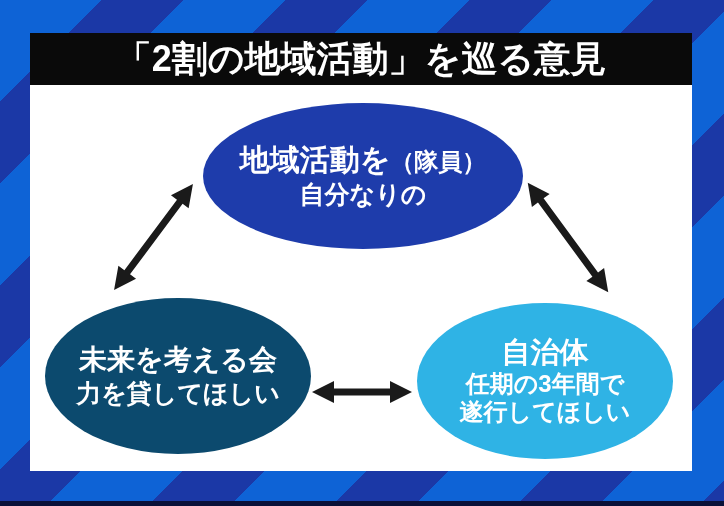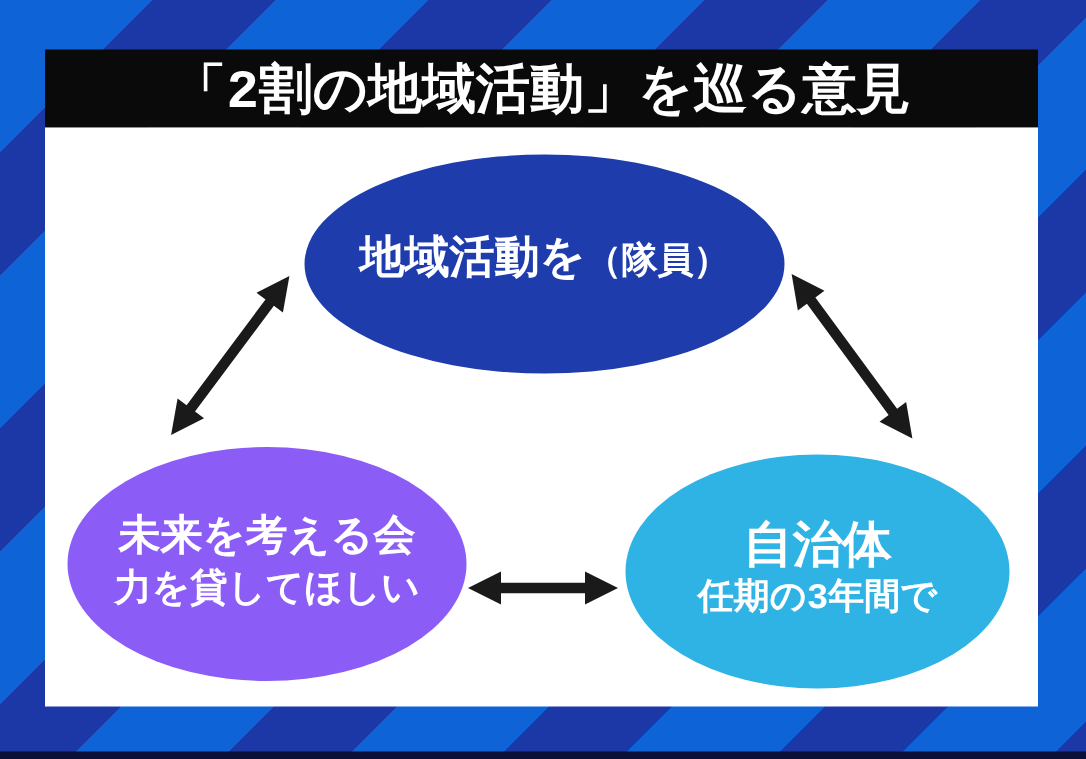--- a/index.html
+++ b/index.html
@@ -11,21 +11,20 @@
   .frame {
     position: relative;
     width: 724px;
     height: 506px;
     overflow: hidden;
     background: repeating-linear-gradient(
       135deg,
       #0e63d6 0px, #0e63d6 72px,
       #1b38a6 72px, #1b38a6 130px
     );
-    font-family: Liberation Mono, monospace;
   }
   .bottom-bar {
     position: absolute;
     left: 0; bottom: 0;
     width: 724px; height: 5px;
     background: #0a1038;
   }
   .title-bar {
     position: absolute;
     left: 30px; top: 33px;
@@ -60,21 +59,21 @@
     font-weight: 900;
   }
   .node-yagyu {
     left: 173px; top: 18px;
     width: 320px; height: 146px;
     background: #1e3cab;
   }
   .node-mirai {
     left: 15px; top: 213px;
     width: 266px; height: 156px;
-    background: #8b5cf6;
+    background: #0c4a6e;
   }
   .node-muni {
     left: 387px; top: 218px;
     width: 256px; height: 156px;
     background: #2fb3e5;
   }
   .node-heading {
     font-size: 30px;
     line-height: 1.15;
     white-space: nowrap;
@@ -82,21 +81,21 @@
   }
   .node-heading .suffix {
     font-size: 24px;
   }
   .node-line {
     font-size: 25px;
     line-height: 1.18;
     white-space: nowrap;
   }
   .node-mirai .node-heading { font-size: 28px; }
-  .node-muni  .node-heading { font-size: 33px; margin-bottom: 1px; }
+  .node-muni  .node-heading { font-size: 29px; margin-bottom: 1px; }
   .node-muni  .node-line    { font-size: 24px; }
   .arrow-layer {
     position: absolute;
     left: 0; top: 0;
     width: 662px; height: 386px;
     pointer-events: none;
   }
   .arrow { fill: #1a1a1a; }
 </style>
 </head>
@@ -113,29 +112,31 @@
     <svg class="arrow-layer" viewBox="0 0 662 386" xmlns="http://www.w3.org/2000/svg">
       <path class="arrow" transform="translate(123.5,152) rotate(-53.3)" d="M -66,0 L -44,-11 L -44,-3.5 L 44,-3.5 L 44,-11 L 66,0 L 44,11 L 44,3.5 L -44,3.5 L -44,11 Z"></path>
       <path class="arrow" transform="translate(538,152.5) rotate(53.7)" d="M -68,0 L -46,-11 L -46,-3.5 L 46,-3.5 L 46,-11 L 68,0 L 46,11 L 46,3.5 L -46,3.5 L -46,11 Z"></path>
       <path class="arrow" transform="translate(332,307)" d="M -50,0 L -28,-11 L -28,-3.5 L 28,-3.5 L 28,-11 L 50,0 L 28,11 L 28,3.5 L -28,3.5 L -28,11 Z"></path>
     </svg>
 
     <div class="node node-yagyu">
       <div class="node-heading">
         <span>地域活動を</span><span class="suffix">（隊員）</span>
       </div>
+      <div class="node-line">自分なりの</div>
     </div>
 
     <div class="node node-mirai">
       <div class="node-heading">未来を考える会</div>
       <div class="node-line">力を貸してほしい</div>
     </div>
 
     <div class="node node-muni">
       <div class="node-heading">自治体</div>
       <div class="node-line">任期の3年間で</div>
+      <div class="node-line">遂行してほしい</div>
     </div>
 
   </div>
 
   <div class="bottom-bar"></div>
 
 </div>
 
 </body></html>

